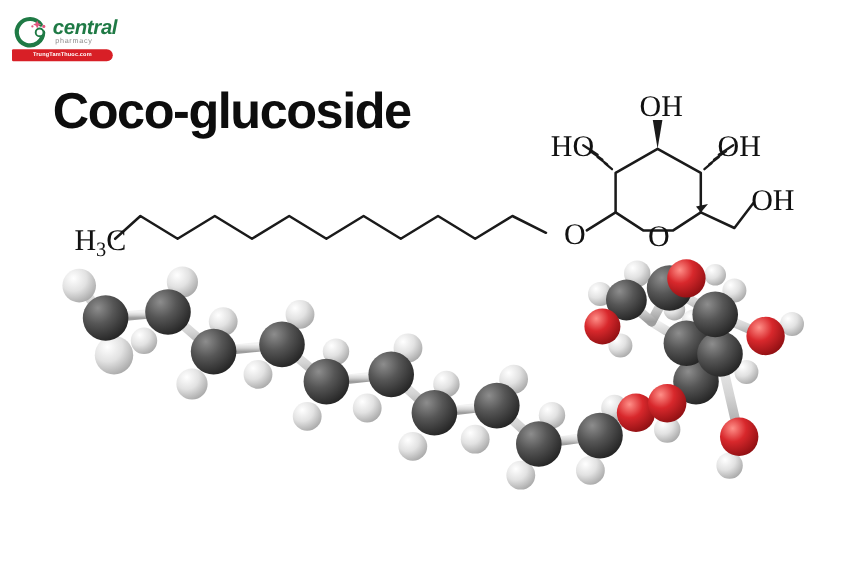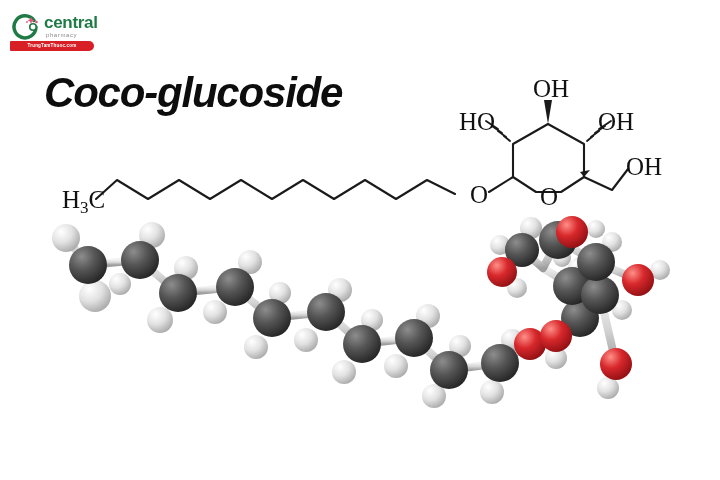--- a/index.html
+++ b/index.html
@@ -15,21 +15,21 @@
     width: 720px; height: 480px;
     background: #ffffff;
   }
 
   
   #logo { position: absolute; left: 8px; top: 10px; width: 92px; height: 46px; }
   #logo-mark { position: absolute; left: 3px; top: 2px; width: 30px; height: 30px; }
   #logo-wordmark {
     position: absolute; left: 36px; top: 4px;
     font-size: 17px; font-weight: bold;
-    color: #1f7a45; letter-spacing: -0.3px; line-height: 1;
+    color: #1f7a45; letter-spacing: -0.3px; line-height: 1; font-style: italic;
   }
   #logo-sub {
     position: absolute; left: 38px; top: 22px;
     font-size: 6px; color: #8a8a8a; letter-spacing: 0.6px; line-height: 1;
   }
   #logo-banner {
     position: absolute; left: 2px; top: 31px;
     width: 84px; height: 10px;
     background: #d81f26;
     border-radius: 1px 5px 5px 1px;
@@ -41,21 +41,20 @@
     white-space: nowrap;
     overflow: hidden;
   }
 
   
   #title {
     position: absolute; left: 44px; top: 72px;
     font-size: 42px; font-weight: bold; color: #0d0d0d;
     letter-spacing: -1.2px; line-height: 1;
     white-space: nowrap;
-    font-style: italic;
   }
 
   
   .layer { position: absolute; left: 0; top: 0; width: 720px; height: 480px; }
   #svg2d, #svg3d { display: block; }
 </style>
 </head>
 <body>
 
 <div id="canvas">

